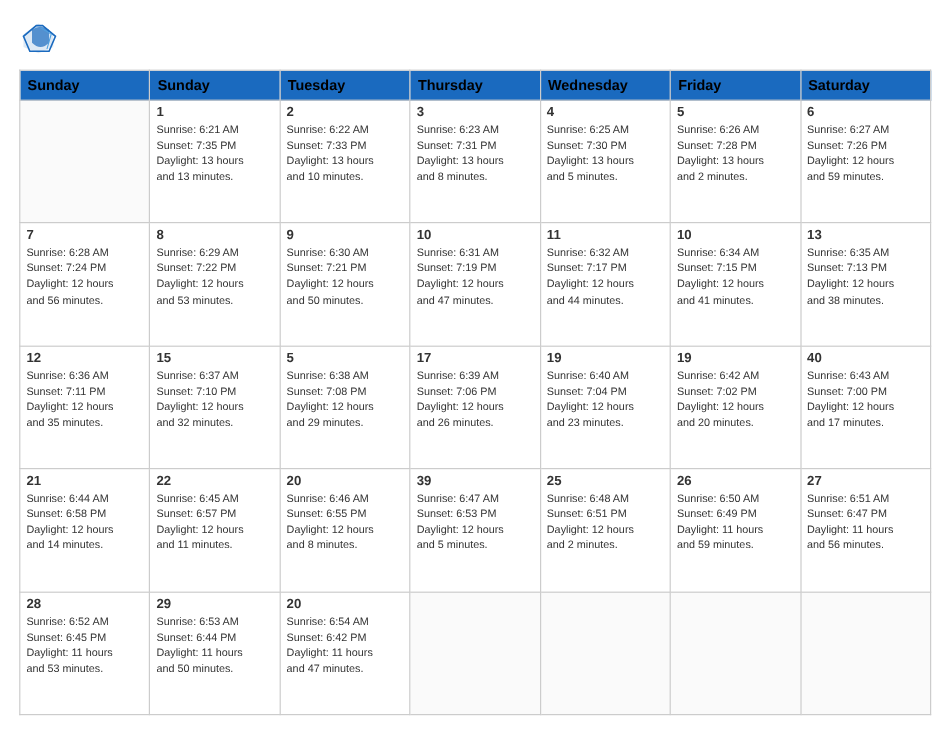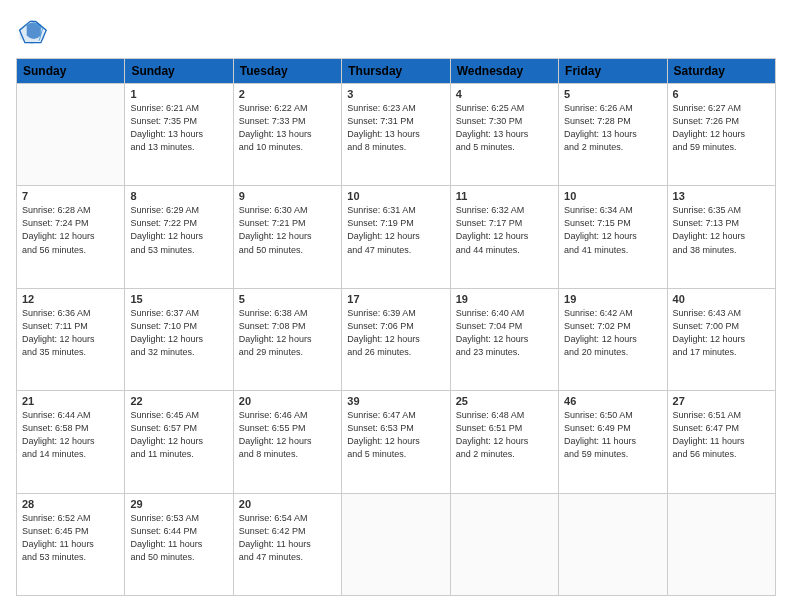--- a/index.html
+++ b/index.html
@@ -229,21 +229,21 @@
       </td>
           <td>
         <span class="day-num">39</span>
         <div class="day-info">Sunrise: 6:47 AM<br>Sunset: 6:53 PM<br>Daylight: 12 hours<br>and 5 minutes.</div>
       </td>
           <td>
         <span class="day-num">25</span>
         <div class="day-info">Sunrise: 6:48 AM<br>Sunset: 6:51 PM<br>Daylight: 12 hours<br>and 2 minutes.</div>
       </td>
           <td>
-        <span class="day-num">46</span>
+        <span class="day-num">26</span>
         <div class="day-info">Sunrise: 6:50 AM<br>Sunset: 6:49 PM<br>Daylight: 11 hours<br>and 59 minutes.</div>
       </td>
           <td>
         <span class="day-num">27</span>
         <div class="day-info">Sunrise: 6:51 AM<br>Sunset: 6:47 PM<br>Daylight: 11 hours<br>and 56 minutes.</div>
       </td>
         </tr>
         <tr>
           <td>
         <span class="day-num">28</span>

